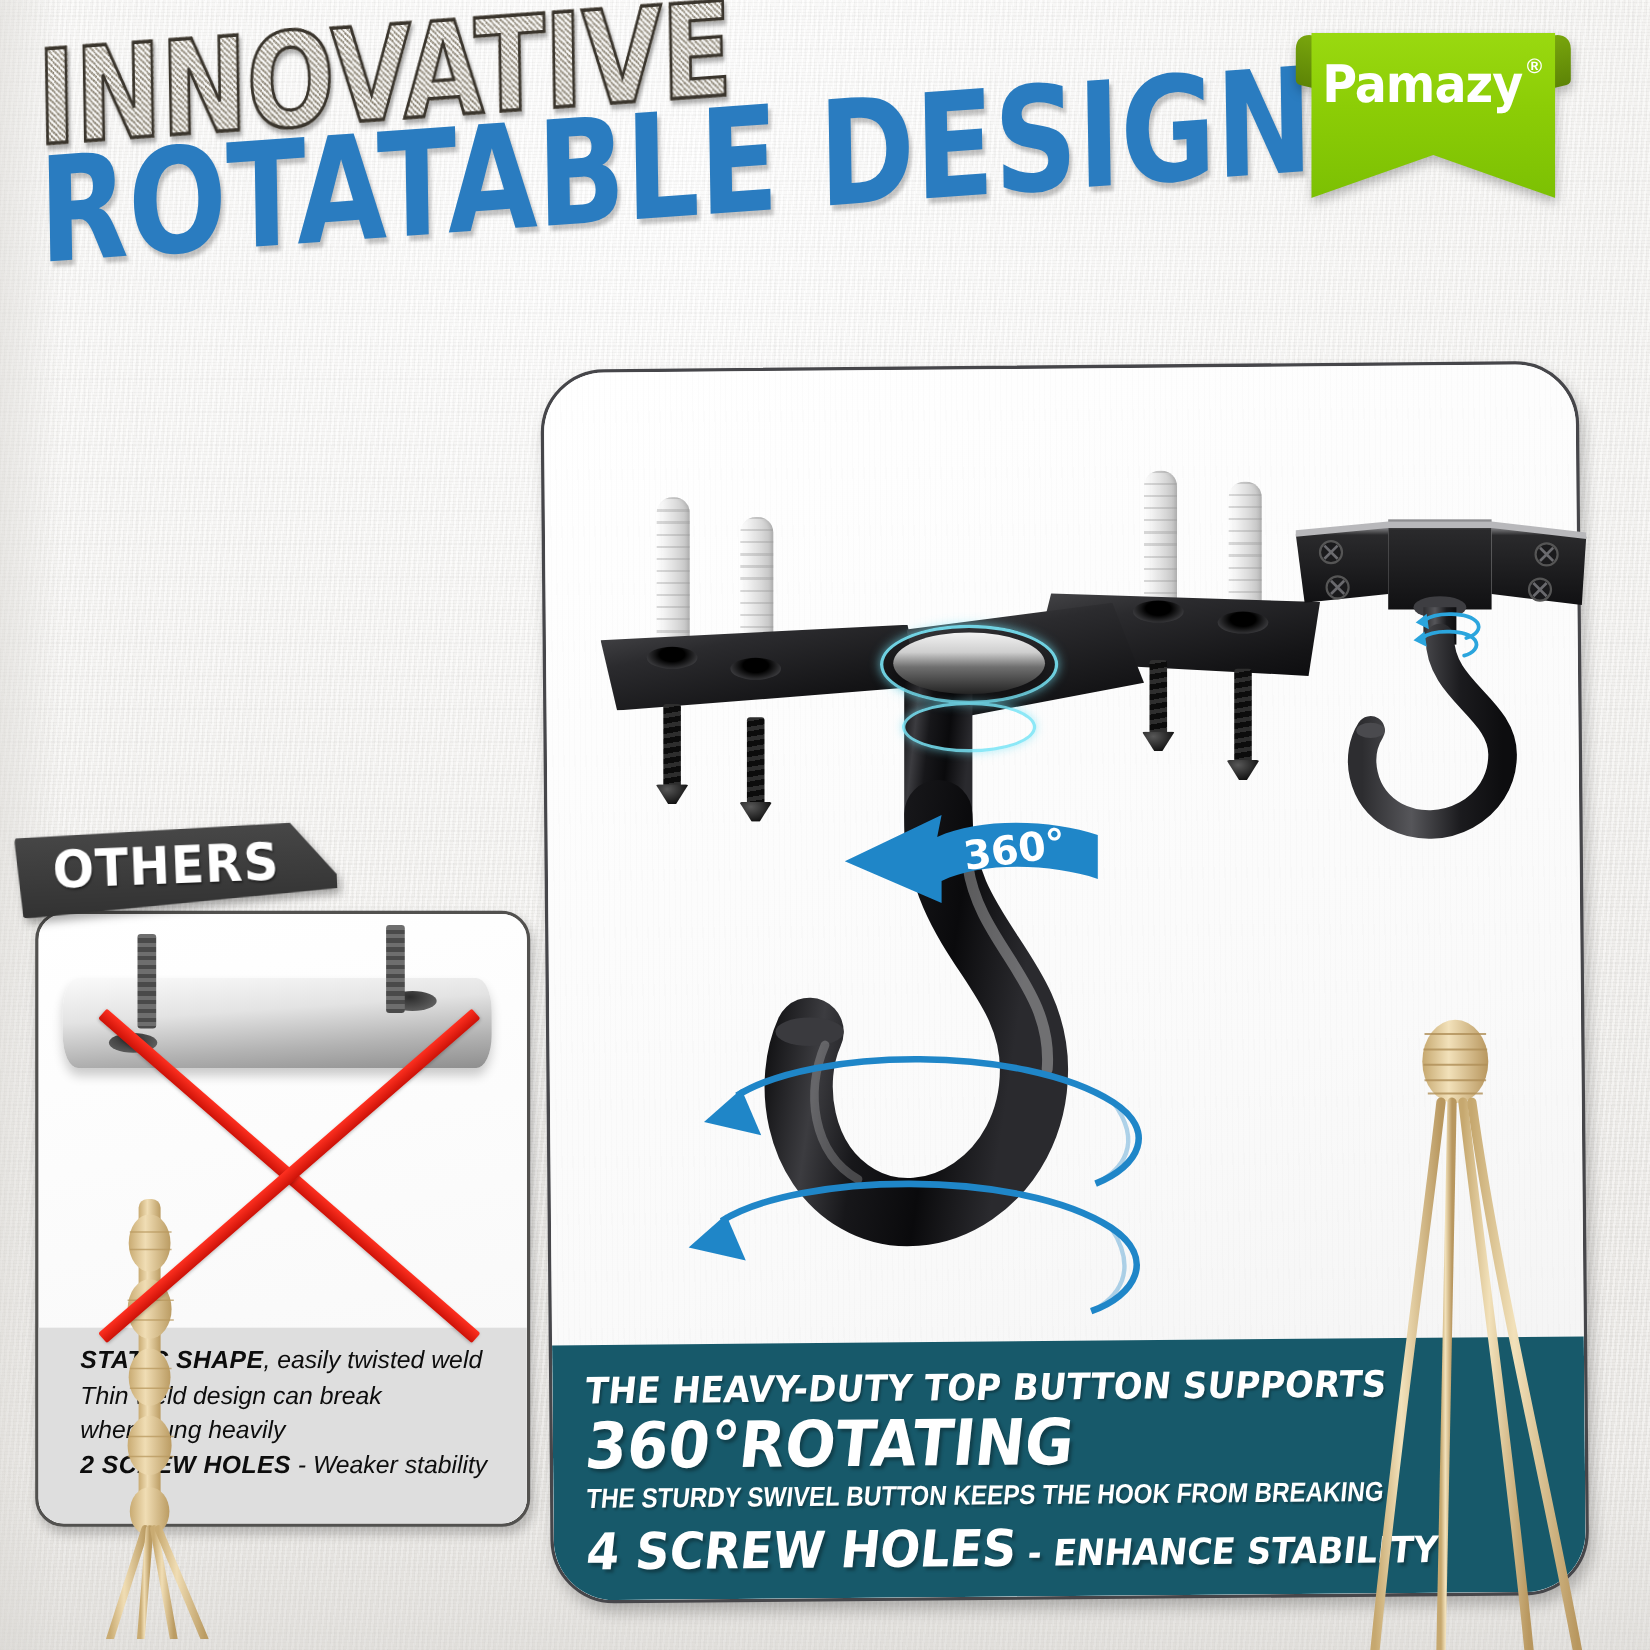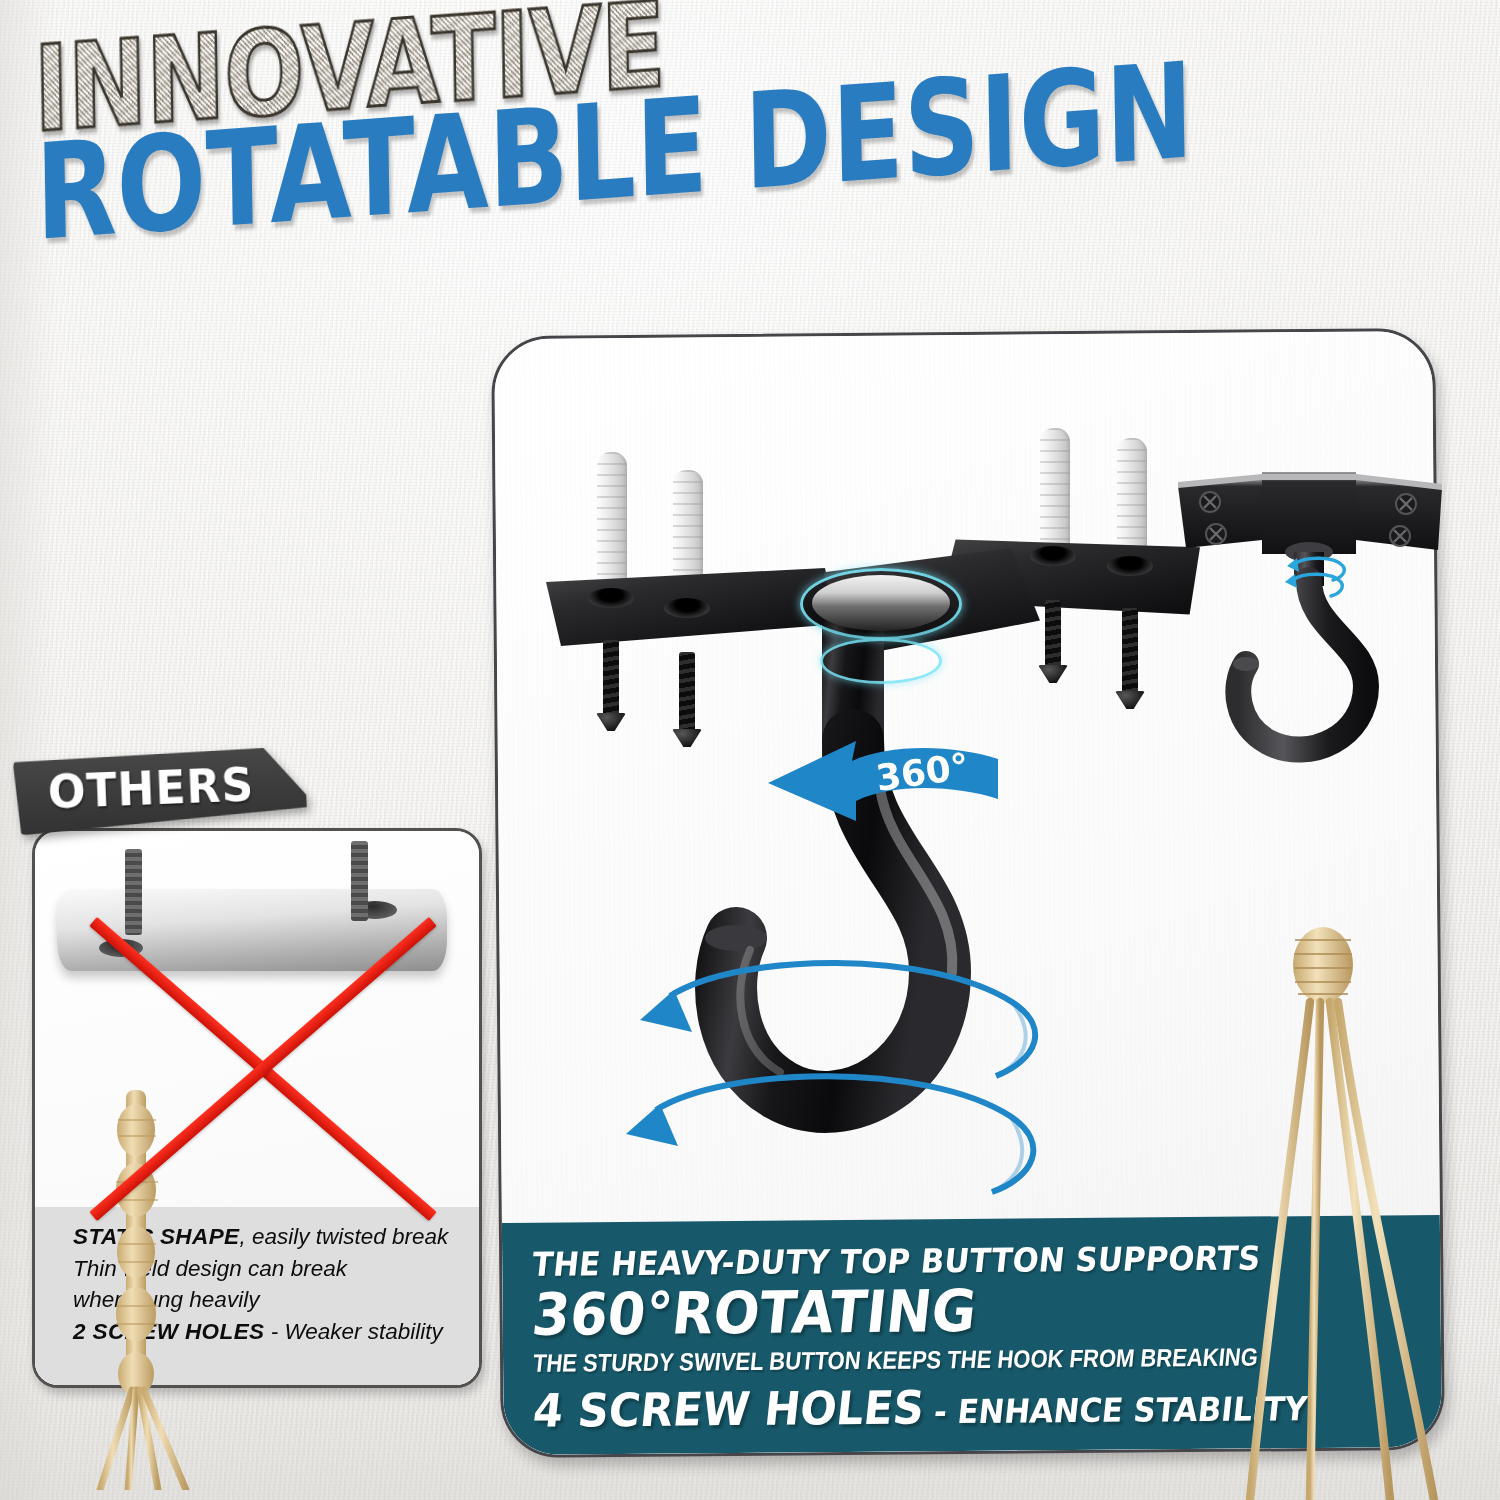--- a/index.html
+++ b/index.html
@@ -345,40 +345,47 @@
   <div class="bg-texture"></div>
   <div class="bg-texture2"></div>
   <div class="bg-fold-l"></div>
   <div class="bg-fold-b"></div>
 
   <div class="headline-wrap">
     <div class="headline-1">INNOVATIVE</div>
     <div class="headline-2">ROTATABLE DESIGN</div>
   </div>
 
+  <div class="logo-ribbon">
+    <div class="tail-l"></div>
+    <div class="tail-r"></div>
+    <div class="body"></div>
+    <div class="brand">Pamazy</div>
+    <div class="reg">®</div>
+  </div>
 
   <div class="others-panel">
     <div style="position:absolute;inset:0;background:linear-gradient(170deg,#ffffff,#f7f7f7);"></div>
 
     <div class="o-screw" style="left:90px; top:18px; height:86px;"></div>
     <div class="o-screwtip" style="left:90px; top:104px;"></div>
     <div class="o-screw" style="left:316px; top:10px; height:80px;"></div>
     <div class="o-screwtip" style="left:316px; top:90px;"></div>
 
     <div style="position:absolute;left:22px;top:58px;width:390px;height:82px;
                 background:linear-gradient(176deg,#fafafa 0%,#e3e3e3 38%,#b2b2b2 72%,#8e8e8e 100%);
                 border-radius:14px/30px;box-shadow:0 7px 10px rgba(0,0,0,.2);"></div>
     <div style="position:absolute;left:64px;top:108px;width:44px;height:18px;border-radius:50%;
                 background:radial-gradient(ellipse at 45% 30%,#2b2b2b,#6e6e6e);"></div>
     <div style="position:absolute;left:318px;top:70px;width:44px;height:18px;border-radius:50%;
                 background:radial-gradient(ellipse at 45% 30%,#2b2b2b,#6e6e6e);"></div>
 
     <div class="others-caption">
       <p>
-        <b>STATIC SHAPE</b><span>, easily twisted break</span>
+        <b>STATIC SHAPE</b><span>, easily twisted weld</span>
       </p>
       <p>Thin weld design can break</p>
       <p>when hung heavily</p>
       <p>
         <b>2 SCREW HOLES</b><span> - Weaker stability</span>
       </p>
     </div>
   </div>
 
   <div class="red-x">

